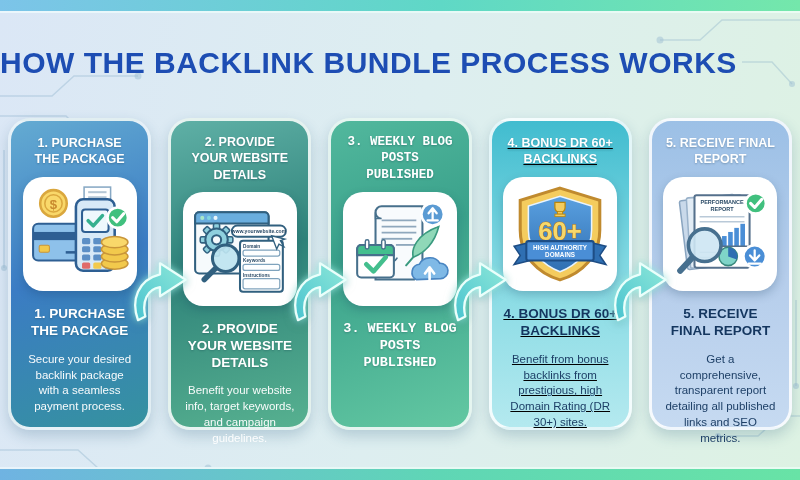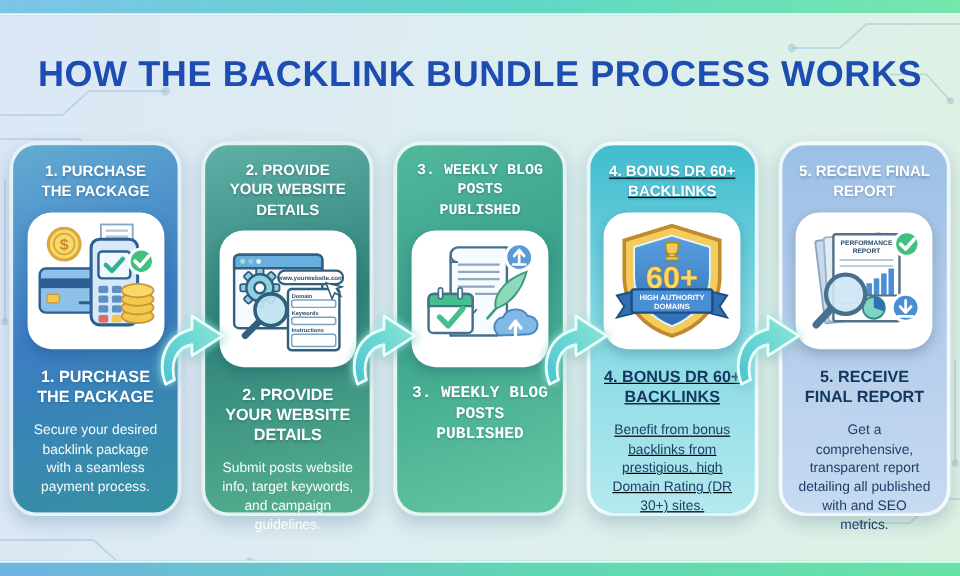--- a/index.html
+++ b/index.html
@@ -15,21 +15,21 @@
     border-bottom:2px solid rgba(255,255,255,.85);
   }
   .bottombar {
     position:absolute; bottom:0; left:0; width:800px; height:13px;
     background:linear-gradient(90deg,#6fb3e2 0%,#5fd6b5 55%,#68e3a6 100%);
     border-top:2px solid rgba(255,255,255,.85);
   }
   .circuit { position:absolute; inset:0; pointer-events:none; }
   .page-title {
     position:absolute; top:46px; left:0; width:800px;
-    text-align:center; font-size:30px; font-weight:bold;
+    text-align:left; font-size:30px; font-weight:bold;
     letter-spacing:.5px; color:#1d4db3;
   }
   .cards {
     position:absolute; left:8px; top:118px; width:784px; height:312px;
     display:flex; gap:17px;
   }
   .card {
     flex:1; border-radius:22px; position:relative;
     border:3px solid rgba(255,255,255,.85);
     box-shadow:0 6px 14px rgba(30,80,120,.22);
@@ -183,21 +183,21 @@
           <rect x="53" y="51" width="36" height="6" rx="2" fill="#fdfeff" stroke="#7fa3bd" stroke-width="1.2"></rect>
           <text x="53" y="63" font-size="4.6" font-weight="bold" fill="#2a4a66">Keywords</text>
           <rect x="53" y="65" width="36" height="6" rx="2" fill="#fdfeff" stroke="#7fa3bd" stroke-width="1.2"></rect>
           <text x="53" y="77" font-size="4.6" font-weight="bold" fill="#2a4a66">Instructions</text>
           <rect x="53" y="79" width="36" height="10" rx="2" fill="#fdfeff" stroke="#7fa3bd" stroke-width="1.2"></rect>
         </g>
         <path d="M88,35 L93,48 L95.2,43.2 L100,45.6 L96.6,39.8 L101,38.2 Z" fill="#fff" stroke="#31607f" stroke-width="1.3" transform="translate(-7,2)"></path>
       </svg>
     </div>
     <div class="card-title">2. PROVIDE YOUR WEBSITE DETAILS</div>
-    <div class="card-body">Submit posts website info, target keywords, and campaign guidelines.</div>
+    <div class="card-body">Benefit your website info, target keywords, and campaign guidelines.</div>
   </div>
 
   <div class="card card3">
     <div class="card-badge">3. WEEKLY BLOG POSTS PUBLISHED</div>
     <div class="icon-tile">
       <svg viewBox="0 0 100 100">
         <path d="M26,14 a6,6 0 0 1 6,-6 h40 v64 l-8,8 h-38 z" fill="#f8fbfd" stroke="#47708c" stroke-width="2"></path>
         <path d="M26,14 a6,6 0 0 0 6,6 h-6 z" fill="#c9d9e8" stroke="#47708c" stroke-width="1.5"></path>
         <g stroke="#8fa8bd" stroke-width="1.8">
           <line x1="32" y1="22" x2="66" y2="22"></line>
@@ -296,21 +296,21 @@
           <circle cx="85" cy="20" r="10" fill="#41c07e" stroke="#fff" stroke-width="2.5"></circle>
           <path d="M80,20 l4,4 l7,-8" fill="none" stroke="#fff" stroke-width="3" stroke-linecap="round" stroke-linejoin="round"></path>
         </g>
         <g>
           <circle cx="84" cy="72" r="11" fill="#4a8ed6" stroke="#fff" stroke-width="2.5"></circle>
           <path d="M84,66 v9 M79.5,71 l4.5,5 l4.5,-5 M78,79 h12" fill="none" stroke="#fff" stroke-width="2.2" stroke-linecap="round" stroke-linejoin="round"></path>
         </g>
       </svg>
     </div>
     <div class="card-title">5. RECEIVE FINAL REPORT</div>
-    <div class="card-body">Get a comprehensive, transparent report detailing all published with and SEO metrics.</div>
+    <div class="card-body">Get a comprehensive, transparent report detailing all published links and SEO metrics.</div>
   </div>
 </div>
 
 <svg class="flow-arrow a1" viewBox="0 0 72 80">
   <defs>
       <linearGradient id="ag" x1="0" y1="1" x2="1" y2="0">
     <stop offset="0" stop-color="#49c3cf"></stop>
         <stop offset="1" stop-color="#8ee8d9"></stop>
   </linearGradient>
     </defs>

